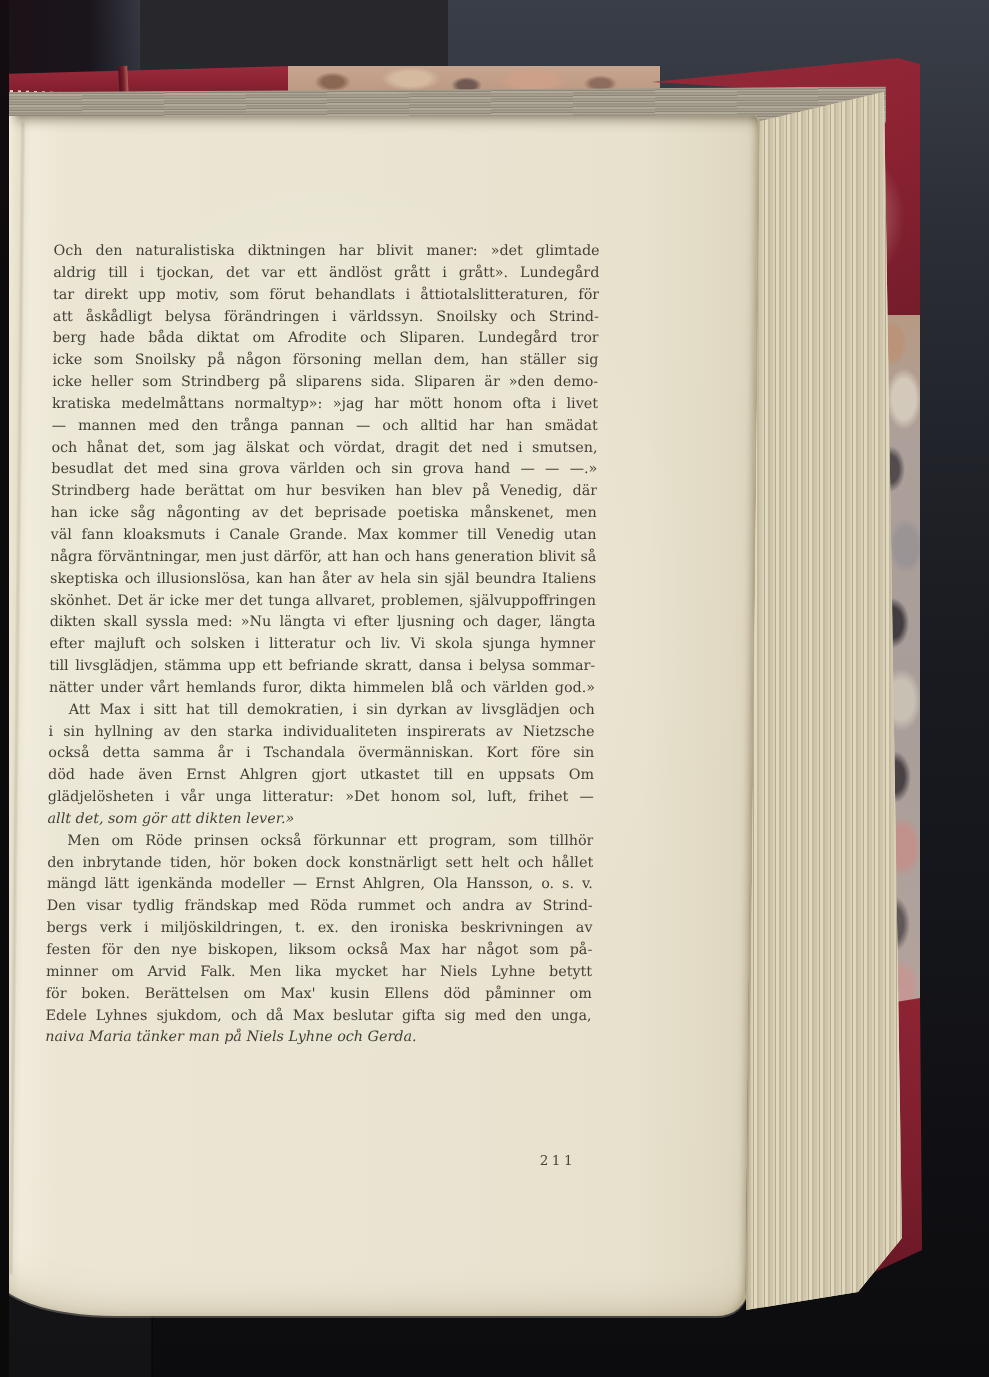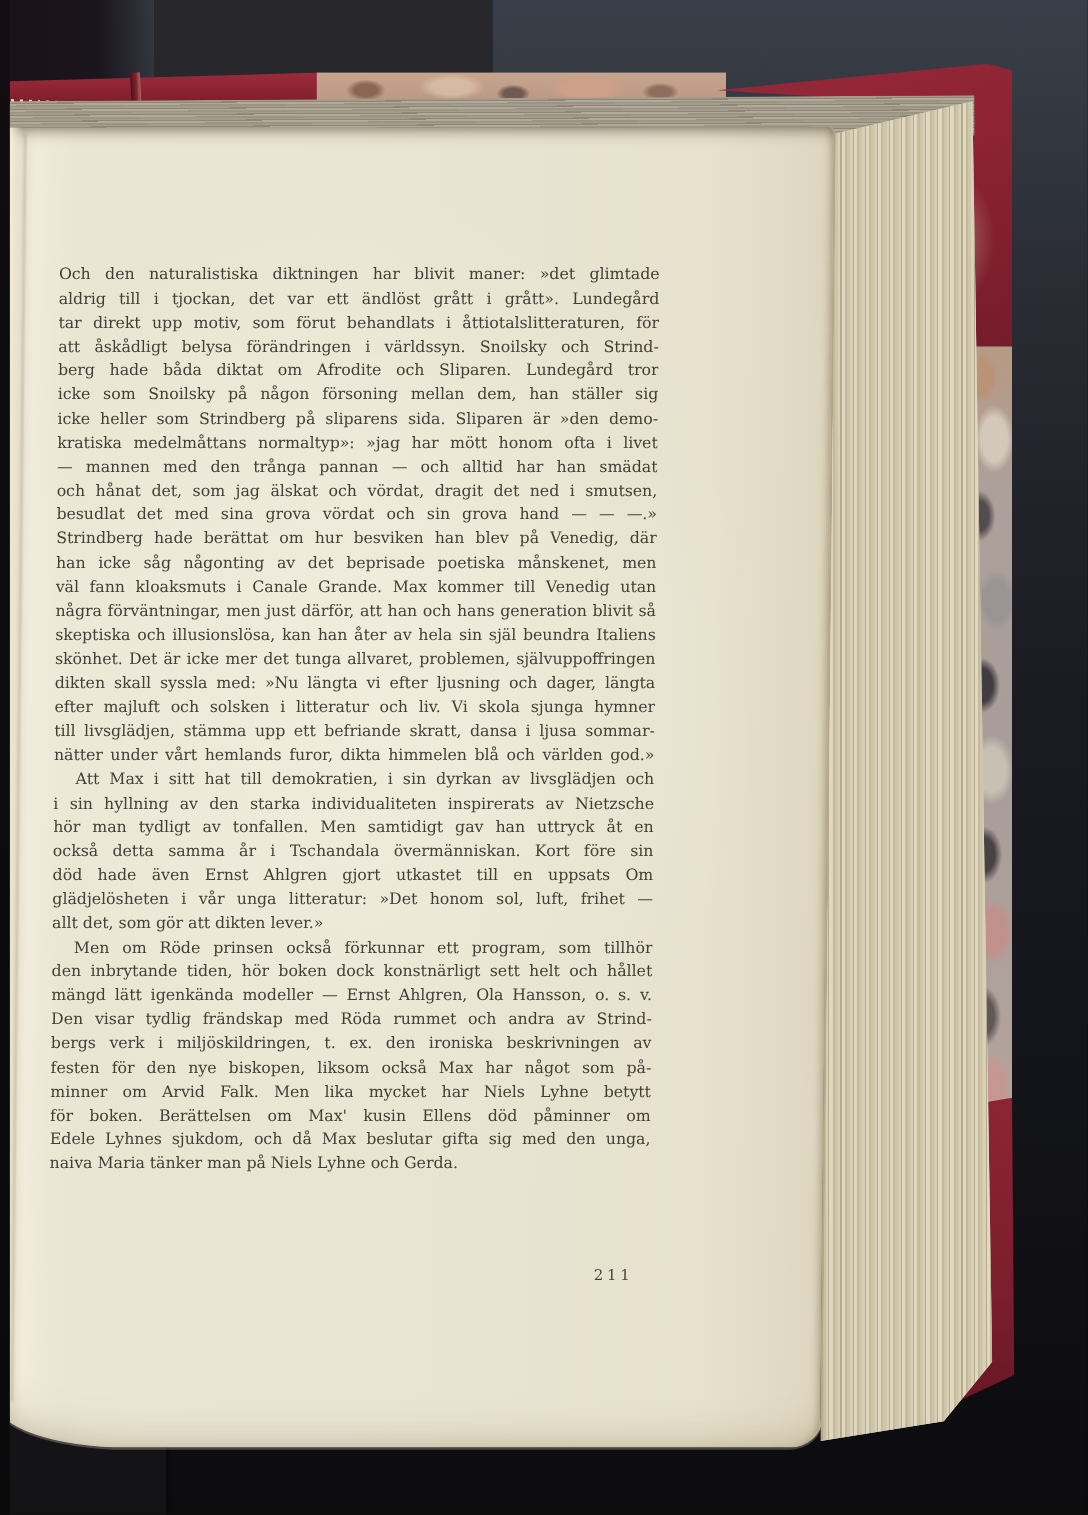--- a/index.html
+++ b/index.html
@@ -89,21 +89,21 @@
     background:linear-gradient(90deg,#f7f2e1 0%,rgba(247,242,225,0) 100%);}
   .page .gutter-crease{left:14px;top:6px;width:2px;height:96%;
     background:rgba(120,103,76,0.30);filter:blur(1px);}
 
   
   .text-block{left:47px;top:124px;width:546px;color:#433d35;
     font-size:14.3px;line-height:21.85px;}
   .text-block{position:absolute;}
   .line{position:relative;display:block;height:21.85px;overflow:hidden;
     text-align:justify;text-align-last:justify;white-space:normal;}
-  .line.short{text-align-last:left;}
+  .line.short{text-align-last:left;font-style:italic;}
   .line.indent{text-indent:20px;}
   .folio{left:47px;top:1036px;width:546px;text-align:right;padding-right:14px;
     box-sizing:border-box;font-size:13.5px;letter-spacing:3.5px;color:#4a443b;}
 
   .left-strip{left:0;top:0;width:9px;height:1377px;
     background:linear-gradient(180deg,#150d11 0%,#0c0b0d 25%,#0a0a0b 100%);}
 </style>
 </head>
 <body>
 
@@ -132,34 +132,33 @@
         <div class="line" style="">Och den naturalistiska diktningen har blivit maner: »det glimtade</div>
         <div class="line" style="">aldrig till i tjockan, det var ett ändlöst grått i grått». Lundegård</div>
         <div class="line" style="">tar direkt upp motiv, som förut behandlats i åttiotalslitteraturen, för</div>
         <div class="line" style="">att åskådligt belysa förändringen i världssyn. Snoilsky och Strind-</div>
         <div class="line" style="">berg hade båda diktat om Afrodite och Sliparen. Lundegård tror</div>
         <div class="line" style="">icke som Snoilsky på någon försoning mellan dem, han ställer sig</div>
         <div class="line" style="">icke heller som Strindberg på sliparens sida. Sliparen är »den demo-</div>
         <div class="line" style="">kratiska medelmåttans normaltyp»: »jag har mött honom ofta i livet</div>
         <div class="line" style="">— mannen med den trånga pannan — och alltid har han smädat</div>
         <div class="line" style="">och hånat det, som jag älskat och vördat, dragit det ned i smutsen,</div>
-        <div class="line" style="">besudlat det med sina grova vördat och sin grova hand — — —.»</div>
+        <div class="line" style="">besudlat det med sina grova världen och sin grova hand — — —.»</div>
         <div class="line" style="">Strindberg hade berättat om hur besviken han blev på Venedig, där</div>
         <div class="line" style="">han icke såg någonting av det beprisade poetiska månskenet, men</div>
         <div class="line" style="">väl fann kloaksmuts i Canale Grande. Max kommer till Venedig utan</div>
         <div class="line" style="">några förväntningar, men just därför, att han och hans generation blivit så</div>
         <div class="line" style="">skeptiska och illusionslösa, kan han åter av hela sin själ beundra Italiens</div>
         <div class="line" style="">skönhet. Det är icke mer det tunga allvaret, problemen, självuppoffringen</div>
         <div class="line" style="">dikten skall syssla med: »Nu längta vi efter ljusning och dager, längta</div>
         <div class="line" style="">efter majluft och solsken i litteratur och liv. Vi skola sjunga hymner</div>
-        <div class="line" style="">till livsglädjen, stämma upp ett befriande skratt, dansa i ljusa sommar-</div>
+        <div class="line" style="">till livsglädjen, stämma upp ett befriande skratt, dansa i belysa sommar-</div>
         <div class="line" style="">nätter under vårt hemlands furor, dikta himmelen blå och världen god.»</div>
         <div class="line indent" style="">Att Max i sitt hat till demokratien, i sin dyrkan av livsglädjen och</div>
         <div class="line" style="">i sin hyllning av den starka individualiteten inspirerats av Nietzsche</div>
-        <div class="line" style="">hör man tydligt av tonfallen. Men samtidigt gav han uttryck åt en</div>
         <div class="line" style="">också detta samma år i Tschandala övermänniskan. Kort före sin</div>
         <div class="line" style="">död hade även Ernst Ahlgren gjort utkastet till en uppsats Om</div>
         <div class="line" style="">glädjelösheten i vår unga litteratur: »Det honom sol, luft, frihet —</div>
         <div class="line short" style="">allt det, som gör att dikten lever.»</div>
         <div class="line indent" style="">Men om Röde prinsen också förkunnar ett program, som tillhör</div>
         <div class="line" style="">den inbrytande tiden, hör boken dock konstnärligt sett helt och hållet</div>
         <div class="line" style="">mängd lätt igenkända modeller — Ernst Ahlgren, Ola Hansson, o. s. v.</div>
         <div class="line" style="">Den visar tydlig frändskap med Röda rummet och andra av Strind-</div>
         <div class="line" style="">bergs verk i miljöskildringen, t. ex. den ironiska beskrivningen av</div>
         <div class="line" style="">festen för den nye biskopen, liksom också Max har något som på-</div>

